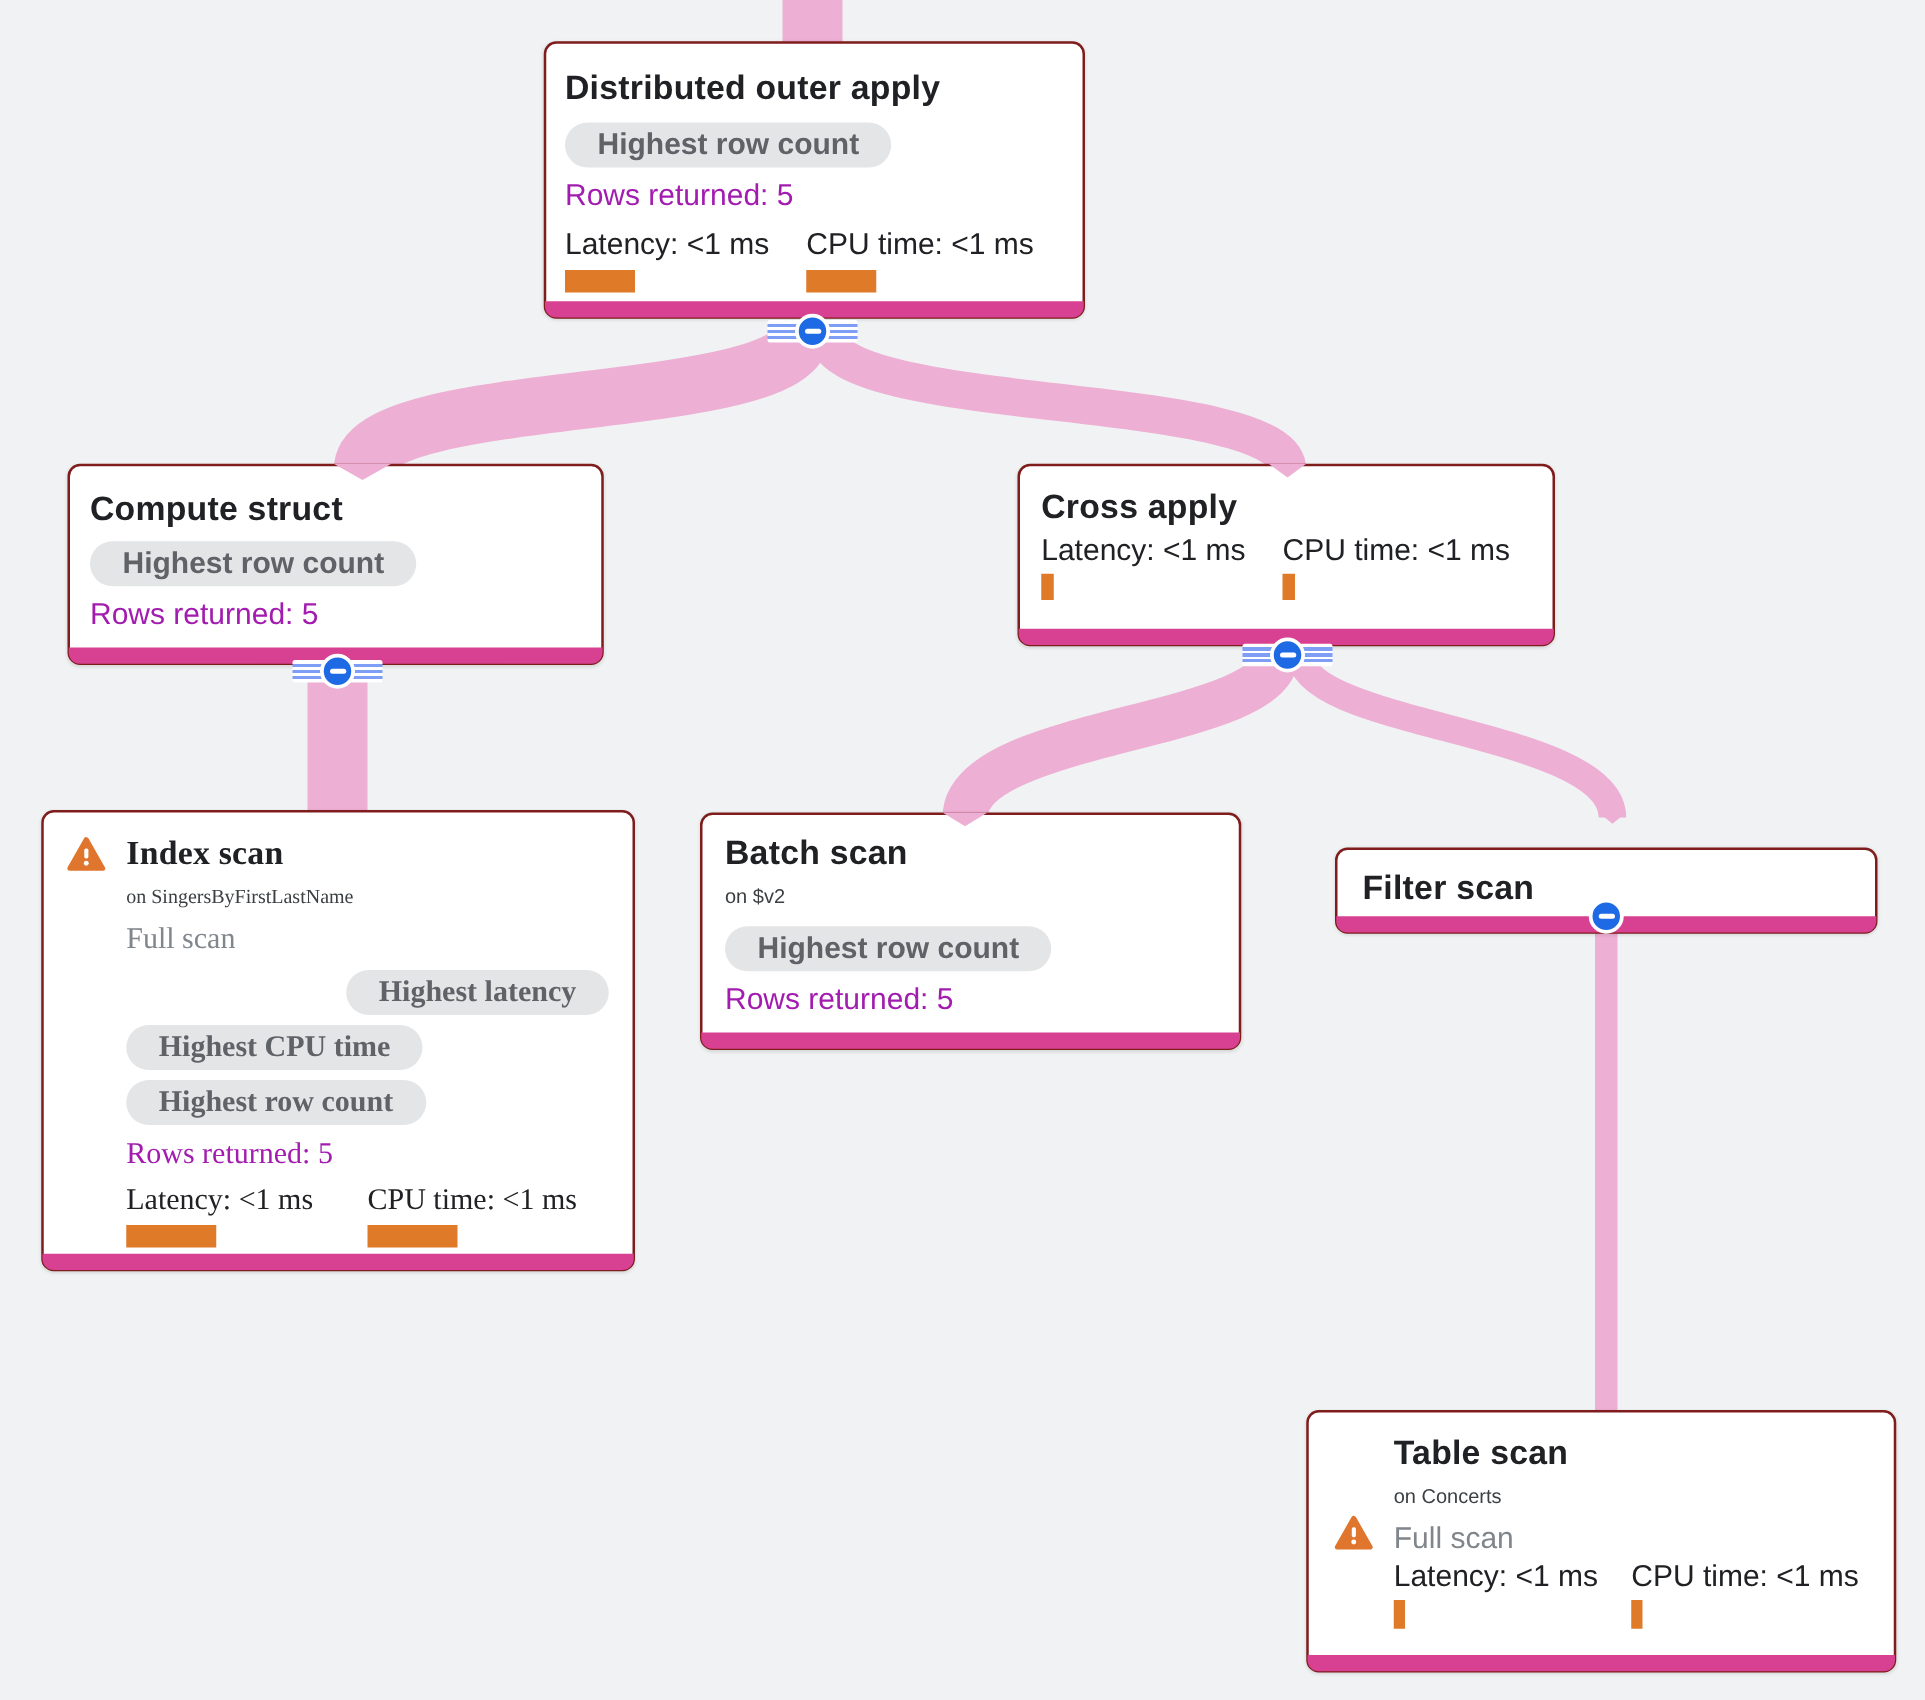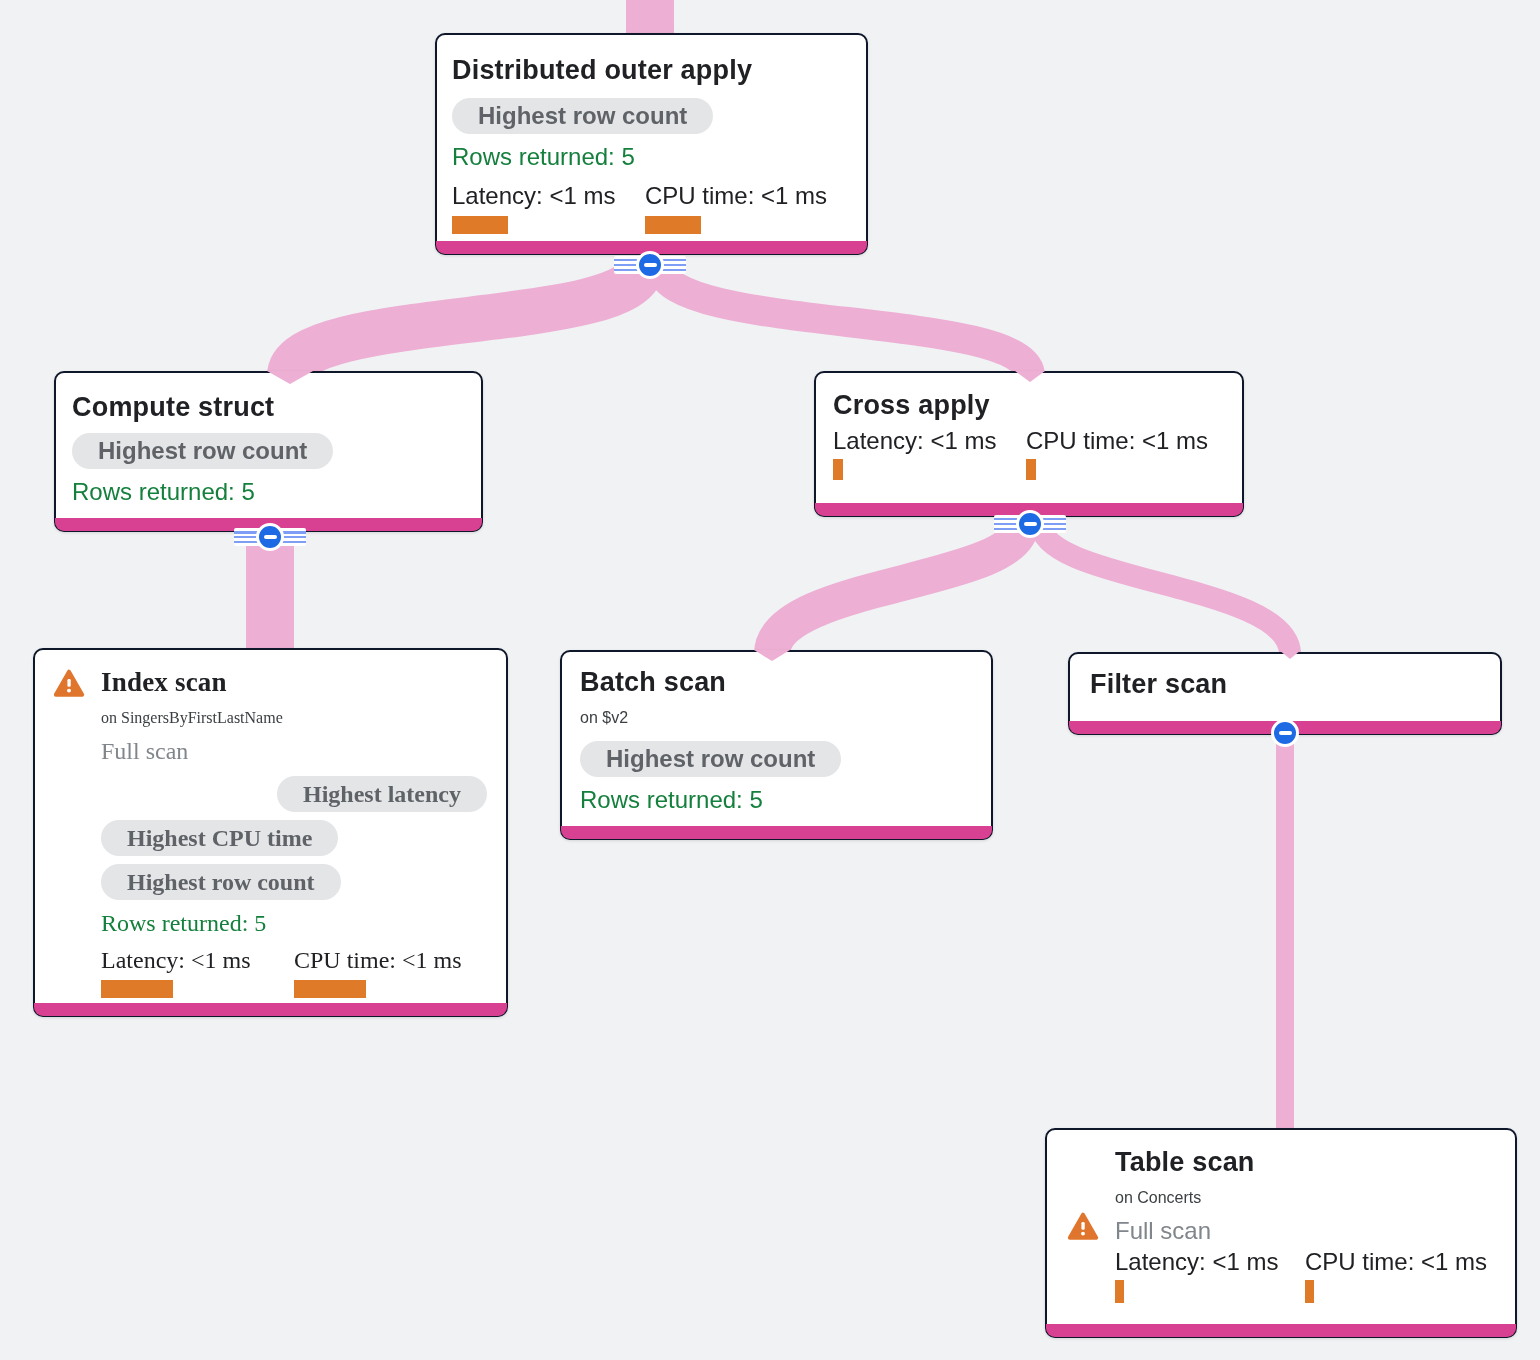--- a/index.html
+++ b/index.html
@@ -11,35 +11,35 @@
     color:#202124;
     overflow:hidden;
   }
   svg.layer { position:absolute; left:0; top:0; z-index:1; }
   svg.layer.notches { z-index:3; }
 
   
   .card {
     position:absolute;
     background:#ffffff;
-    border:2px solid #0f172a;
+    border:2px solid #7f1d1d;
     border-radius:10px;
     z-index:2;
     box-shadow:0 1px 3px rgba(0,0,0,.12);
   }
   .accent-bar {
     position:absolute; left:-1px; right:-1px; bottom:-1px;
     height:13px; background:#d84191;
     border-radius:0 0 9px 9px;
   }
   .card .content { position:relative; }
   .node-title { font-size:27px; font-weight:700; color:#202124; line-height:32px; letter-spacing:.2px; }
   .subtitle  { font-size:16px; color:#3c4043; line-height:30px; margin-top:5px; }
   .scan-type { font-size:24px; color:#80868b; line-height:30px; margin-top:3px; }
-  .rows      { font-size:24px; color:#15803d; line-height:30px; }
+  .rows      { font-size:24px; color:#a21caf; line-height:30px; }
   .pill {
     display:inline-block;
     background:#e4e5e7;
     color:#5f6368;
     font-size:24px;
     font-weight:600;
     line-height:28px;
     padding:4px 26px;
     border-radius:20px;
   }
@@ -178,21 +178,21 @@
     <div class="node-title">Batch scan</div>
     <div class="subtitle">on $v2</div>
     <div class="pill-row" style="margin-top:8px;">
       <span class="pill">Highest row count</span>
     </div>
     <div class="rows" style="margin-top:8px;">Rows returned: 5</div>
   </div>
   <div class="accent-bar"></div>
 </div>
 
-<div class="card" style="left:1068px; top:652px; width:434px; height:83px;">
+<div class="card" style="left:1068px; top:678px; width:434px; height:69px;">
   <div class="content" style="padding:14px 16px 0 20px;">
     <div class="node-title">Filter scan</div>
   </div>
   <div class="accent-bar"></div>
 </div>
 
 <div class="card" style="left:1045px; top:1128px; width:472px; height:210px;">
   <div class="content icon-row" style="padding:16px 16px 0 20px;align-items:center;">
     <svg class="warn" width="32" height="29" viewBox="0 0 24 22">
       <path d="M12 2 L22 19.5 H2 Z" fill="#e0752d" stroke="#e0752d" stroke-width="3" stroke-linejoin="round"></path>

